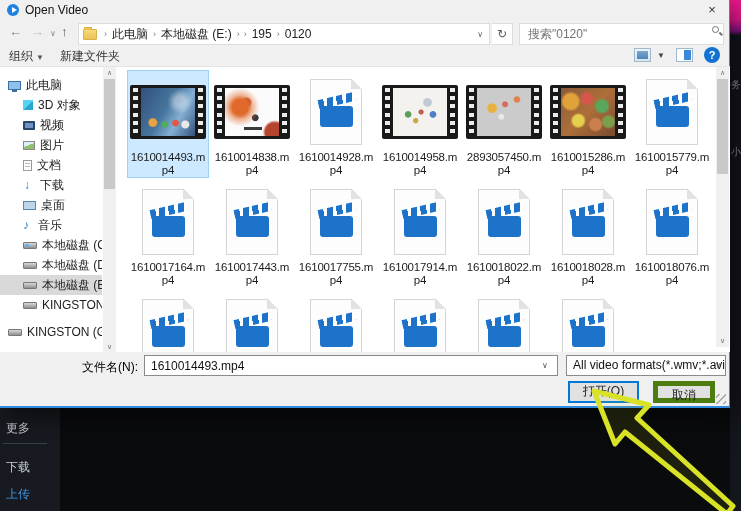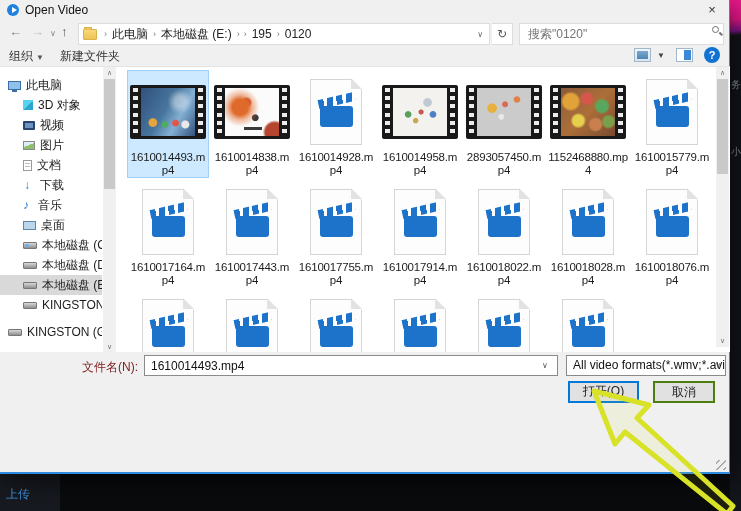--- a/index.html
+++ b/index.html
@@ -22,21 +22,21 @@
   .bg-bottom { position:absolute; left:0; top:402px; width:741px; height:109px; background:#0a0b0d; }
   .bg-panel { position:absolute; left:0; top:0; width:60px; height:109px; background:#171a20; }
   .bg-menu-item { position:absolute; left:6px; font-size:12px; color:#c9ced4; cursor:default; }
   .bg-menu-more { top:18px; }
   .bg-menu-divider { position:absolute; left:3px; top:41px; width:44px; height:1px; background:#3a3f46; }
   .bg-menu-download { top:57px; }
   .bg-menu-upload { top:84px; color:#3f93e0; }
 
   
   .dialog {
-    position:absolute; left:0; top:0; width:730px; height:474px;
+    position:absolute; left:0; top:0; width:730px; height:408px;
     background:#f0f0f0; border-bottom:2px solid #2f8be0; border-right:1px solid #2f8be0;
     box-shadow:6px 8px 26px rgba(0,0,0,.6);
   }
 
   
   .titlebar { position:absolute; left:0; top:0; right:0; height:20px; }
   .app-icon { position:absolute; left:7px; top:4px; width:12px; height:12px; border-radius:50%;
     background:#1d82e2; }
   .app-icon::after { content:""; position:absolute; left:4.5px; top:3px;
     border-left:5px solid #fff; border-top:3px solid transparent; border-bottom:3px solid transparent; }
@@ -181,30 +181,30 @@
   .sc-apps { background:
     radial-gradient(circle at 18% 28%, #e2a23a 0 13%, transparent 18%),
     radial-gradient(circle at 48% 22%, #d5564a 0 11%, transparent 16%),
     radial-gradient(circle at 76% 38%, #58a75d 0 11%, transparent 16%),
     radial-gradient(circle at 32% 68%, #e7cf4e 0 11%, transparent 16%),
     radial-gradient(circle at 64% 76%, #c9804e 0 11%, transparent 15%),
     radial-gradient(circle at 88% 70%, #7a9e4a 0 9%, transparent 13%),
     linear-gradient(135deg,#8a5a3a,#ad6f39 50%,#7a4a30); }
 
   
-  .fn-label { position:absolute; left:0; top:359px; width:138px; text-align:right; font-size:12px; color:#7f1d1d; }
+  .fn-label { position:absolute; left:0; top:359px; width:138px; text-align:right; font-size:12px; color:#000000; }
   .fn-input { position:absolute; left:144px; top:355px; width:414px; height:21px; background:#fff;
     border:1px solid #8a8a8a; font-size:12px; color:#111; padding:0 18px 0 6px;
     font-family:"Liberation Sans","DejaVu Sans",sans-serif; }
   .fn-chev { position:absolute; left:542px; top:361px; font-size:8px; color:#555; }
   .ft-select { position:absolute; left:566px; top:355px; width:160px; height:21px; background:#fff;
     border:1px solid #8a8a8a; font-size:12px; color:#111; line-height:19px; padding:0 14px 0 6px;
     white-space:nowrap; overflow:hidden; }
   .ft-chev { position:absolute; right:4px; top:0; font-size:8px; color:#555; line-height:19px; }
-  .btn { position:absolute; top:381px; height:22px; background:#e1e1e1; border:2px solid #4d7c0f;
+  .btn { position:absolute; top:381px; height:22px; background:#e1e1e1; border:5px solid #4d7c0f;
     font-size:12px; color:#1c1c1c; text-align:center; line-height:19px; cursor:default; }
   .btn-open { left:568px; width:71px; border:2px solid #0078d7; line-height:17px; }
   .btn-cancel { left:653px; width:62px; }
   .resize-grip { position:absolute; right:3px; bottom:2px; width:10px; height:10px;
     background:repeating-linear-gradient(135deg, transparent 0 2px, #a8a8a8 2px 3px, transparent 3px 5px); }
 
   
   .arrow-svg { position:absolute; left:580px; top:385px; width:161px; height:126px; z-index:50; pointer-events:none; }
 </style>
 </head>
@@ -289,26 +289,26 @@
         </div>
       <div class="side-item ind1">
           <span class="ic ic-doc"></span>
           <span>文档</span>
         </div>
       <div class="side-item ind1">
           <span class="ic ic-down"></span>
           <span>下载</span>
         </div>
       <div class="side-item ind1">
+          <span class="ic ic-desktop"></span>
+          <span>桌面</span>
+        </div>
+      <div class="side-item ind1">
           <span class="ic ic-music"></span>
           <span>音乐</span>
-        </div>
-      <div class="side-item ind1">
-          <span class="ic ic-desktop"></span>
-          <span>桌面</span>
         </div>
       <div class="side-item ind1">
           <span class="ic ic-drive c"></span>
           <span>本地磁盘 (C:)</span>
         </div>
       <div class="side-item ind1">
           <span class="ic ic-drive"></span>
           <span>本地磁盘 (D:)</span>
         </div>
       <div class="side-item ind1 selected">
@@ -388,21 +388,21 @@
           <div class="tname">2893057450.mp4</div>
         </div>
         <div class="tile">
           <div class="thumb">
               <div class="film">
                 <div class="holes hl"></div>
                 <div class="holes hr"></div>
                 <div class="scene sc-apps"></div>
               </div>
             </div>
-          <div class="tname">1152468880.mp4</div>
+          <div class="tname">1610015286.mp4</div>
         </div>
         <div class="tile">
           <div class="thumb">
               <div class="gen">
                 <div class="page"></div>
                 <i class="fold"></i>
                 <i class="claptop"></i>
                 <i class="clap"></i>
               </div>
             </div>

